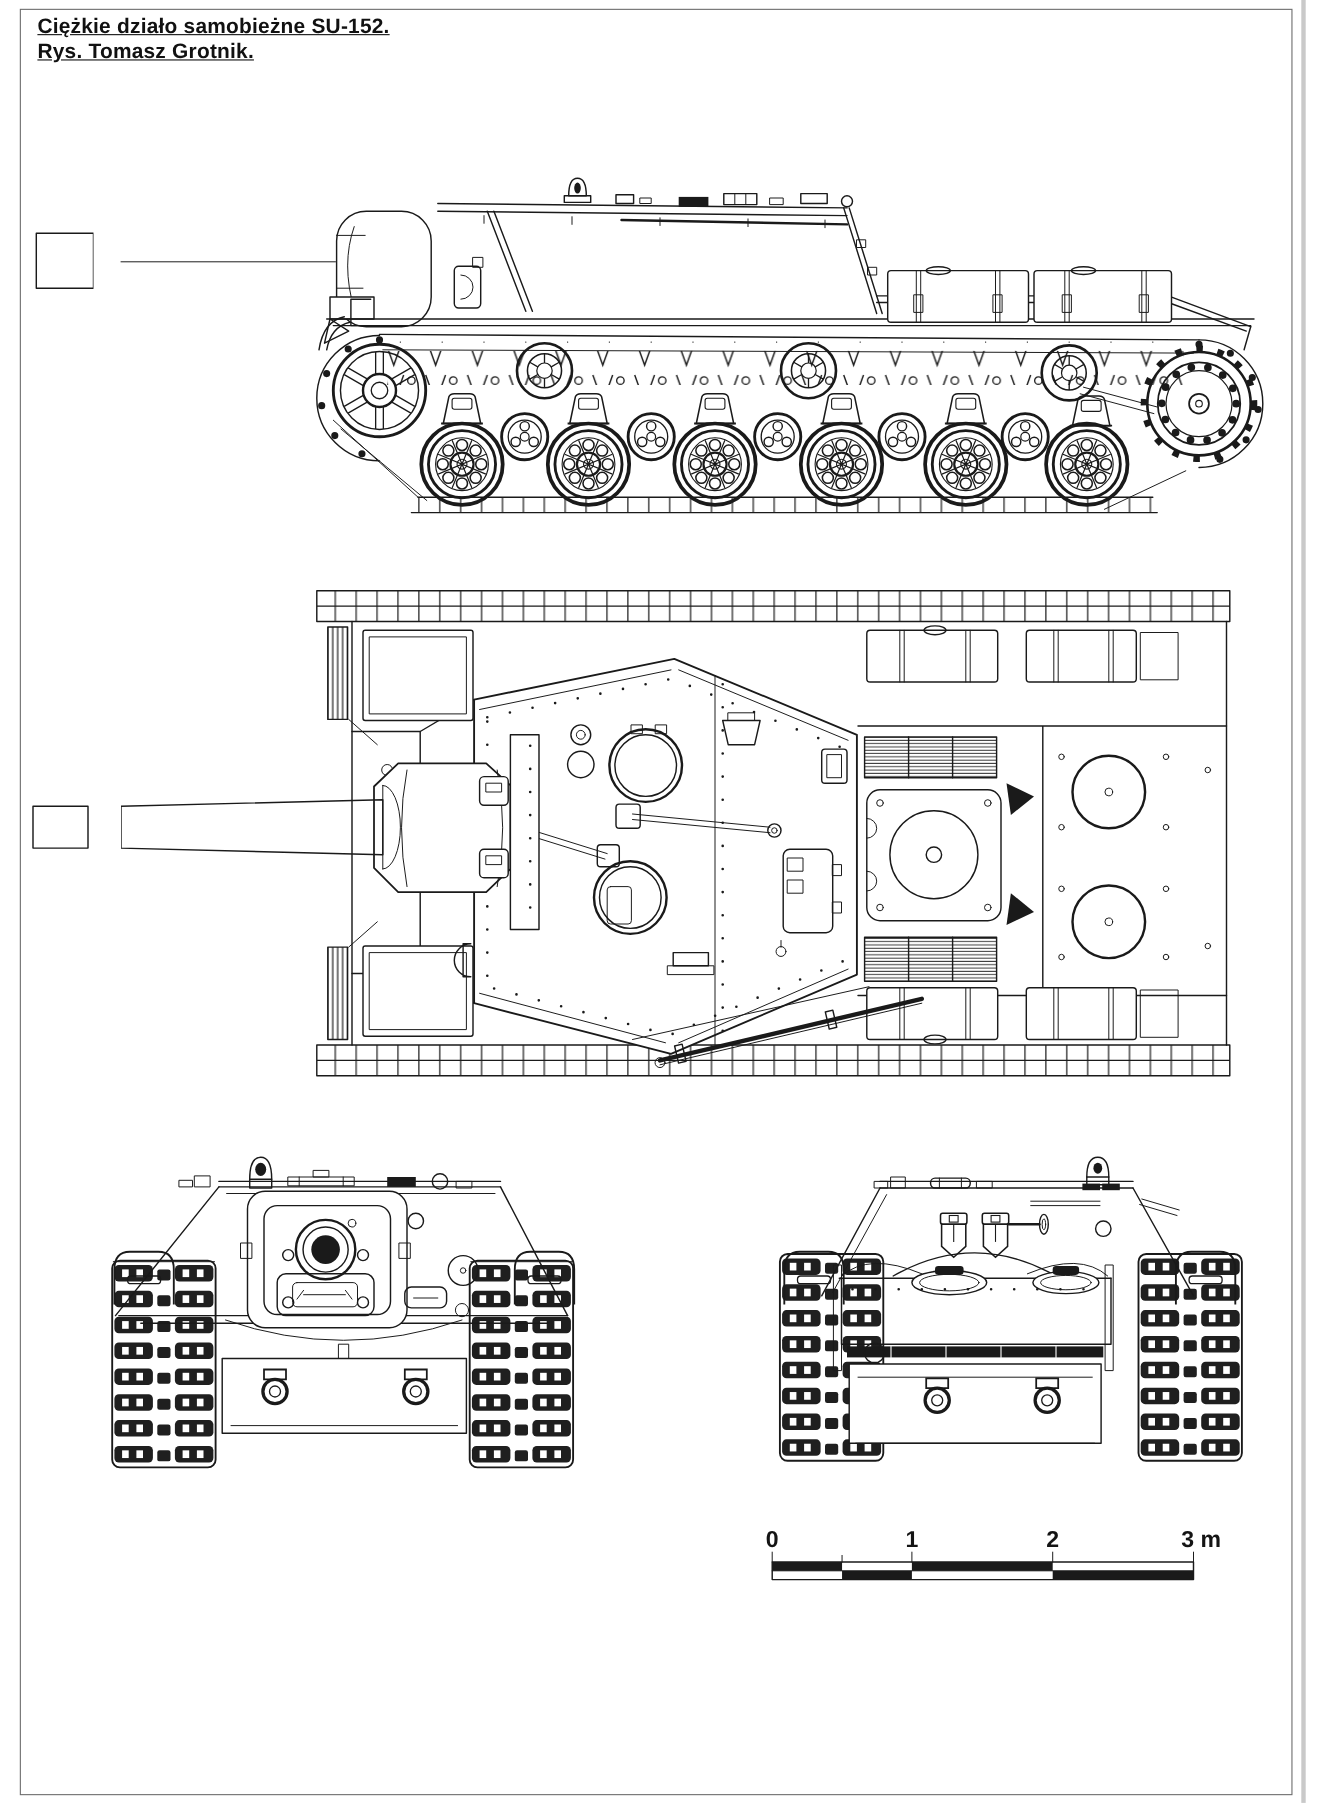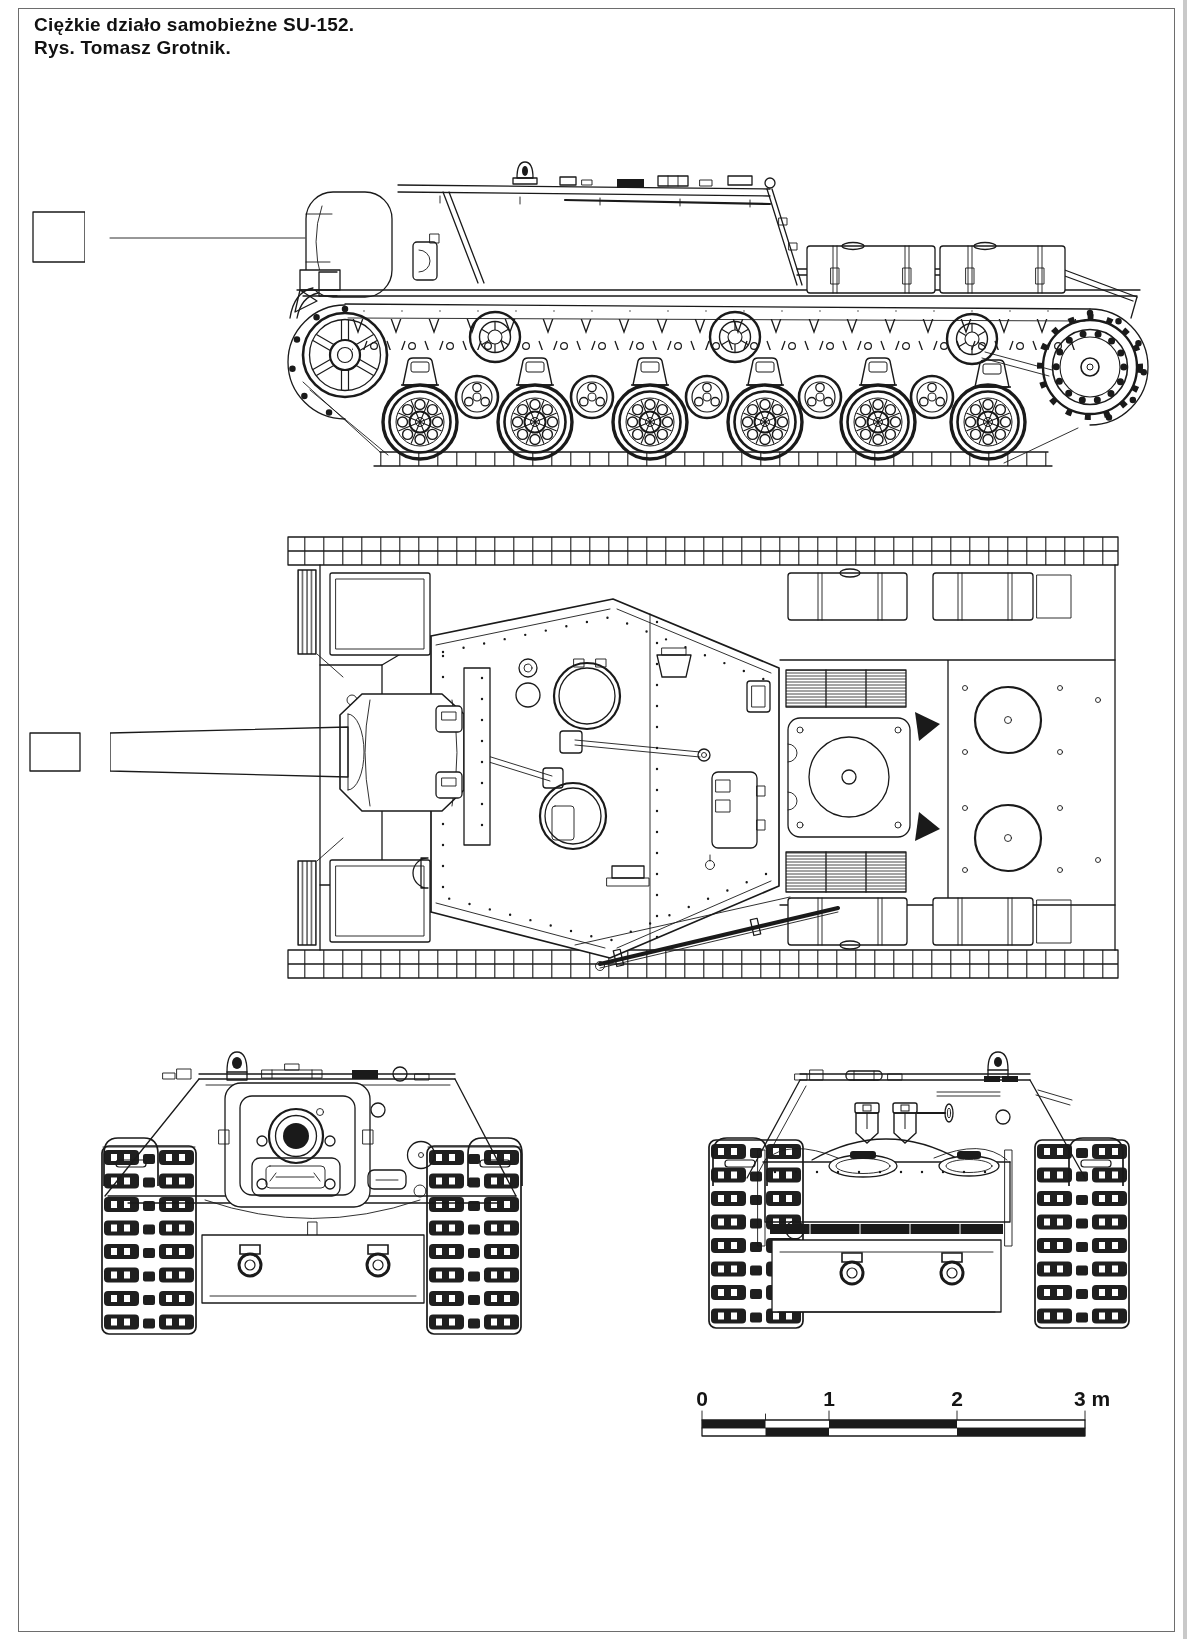--- a/index.html
+++ b/index.html
@@ -2,21 +2,21 @@
 <html><head>
 <meta charset="utf-8">
 <style>
   html,body{margin:0;padding:0;background:#ffffff;}
   .page{position:relative;width:1200px;height:1639px;background:#ffffff;overflow:hidden;
         font-family:"Liberation Sans", sans-serif;}
   .frame{position:absolute;left:18px;top:8px;width:1157px;height:1624px;
          border:1.5px solid #6d6d6d;box-sizing:border-box;}
   .edge-shadow{position:absolute;left:1183px;top:0;width:4px;height:1639px;background:#c9c9c9;}
   .title{position:absolute;left:34px;top:13px;color:#111;font-weight:bold;font-size:19px;
-         line-height:23px;letter-spacing:.2px;}
+         line-height:23px;letter-spacing:.2px;text-decoration:underline;}
   svg{position:absolute;left:0;top:0;}
   .s{fill:none;stroke:#1a1a1a;stroke-width:1.3;stroke-linejoin:round;stroke-linecap:round;}
   .t{stroke-width:.9;}
   .s2{stroke-width:2.2;}
   .f{fill:#1a1a1a;stroke:none;}
   .w{fill:#ffffff;stroke:none;}
   .riv{fill:none;stroke:#1a1a1a;stroke-width:2.4;stroke-dasharray:0 21;stroke-linecap:round;}
   .lbl{font-family:"Liberation Sans", sans-serif;font-size:21px;font-weight:bold;fill:#141414;}
 </style>
 </head>

